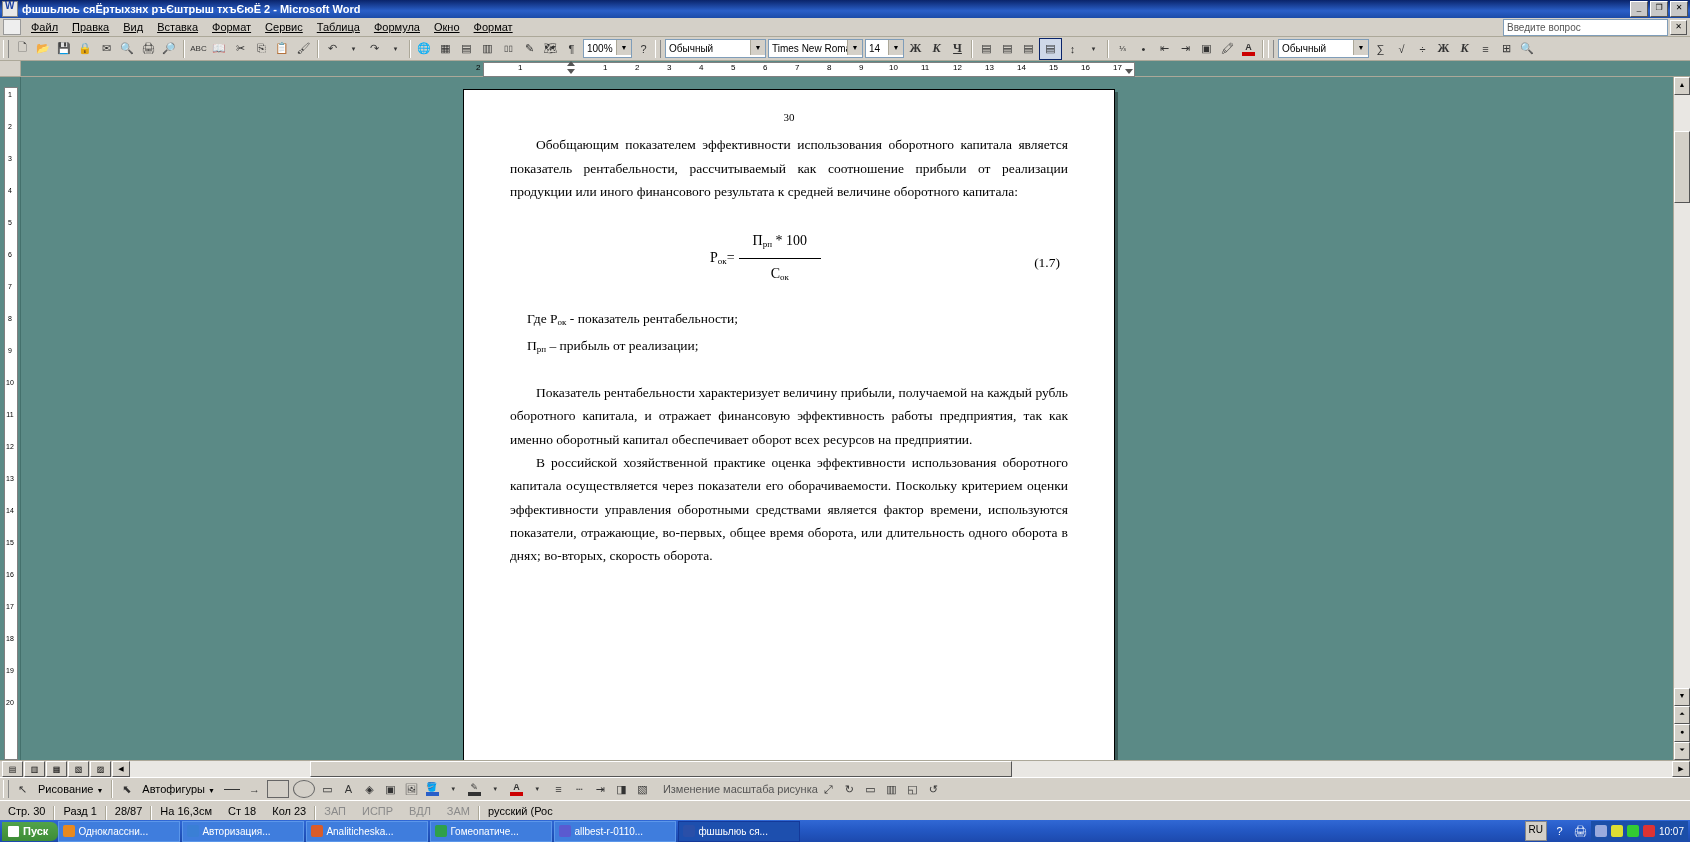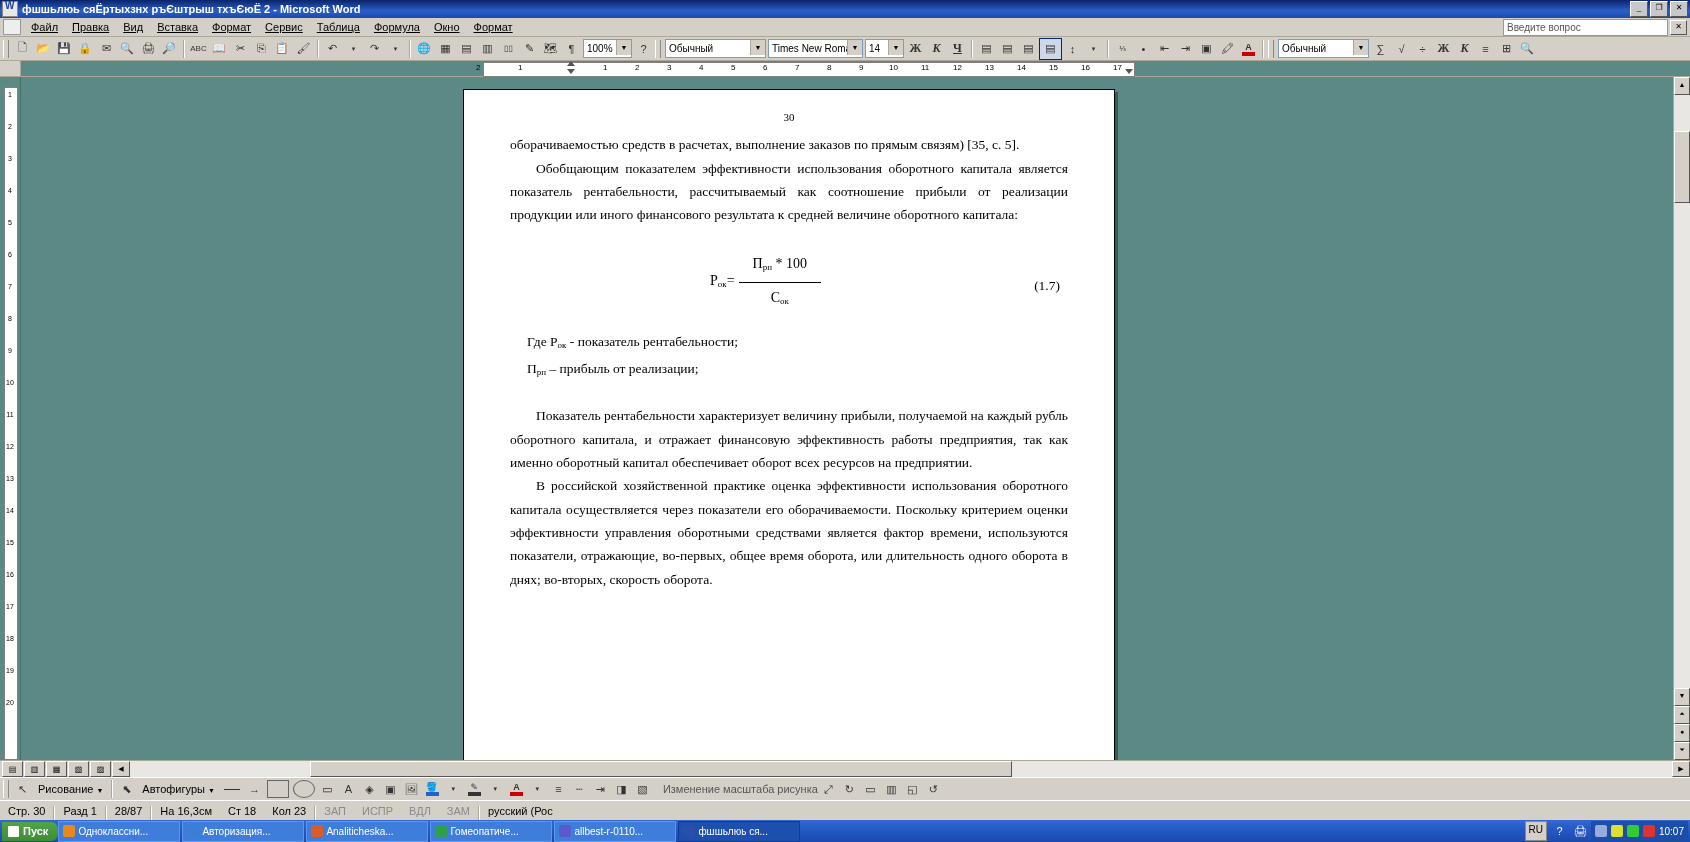--- a/index.html
+++ b/index.html
@@ -674,21 +674,20 @@
       <div class="vt" style="top:558px">18</div>
       <div class="vt" style="top:590px">19</div>
       <div class="vt" style="top:622px">20</div>
     </div>
 
     <div class="docscroll">
       <div class="page-sheet">
         <div class="page-inner">
           <div class="pagenum">30</div>
 
-          <p class="para">оборачиваемостью средств в расчетах, выполнение заказов по прямым связям) [35, с. 5].</p>
           <p class="para ind">Обобщающим показателем эффективности использования оборотного капитала является показатель рентабельности, рассчитываемый как соотношение прибыли от реализации продукции или иного финансового результата к средней величине оборотного капитала:</p>
 
           <div class="formula-block">
             <div class="formula">
               <span><span>Р</span><sub>ок</sub><span>=</span></span>
               <span class="frac">
                 <span class="num"><span>П</span><sub>рп</sub> <span>* 100</span></span>
                 <span class="den"><span>С</span><sub>ок</sub></span>
               </span>
             </div>

